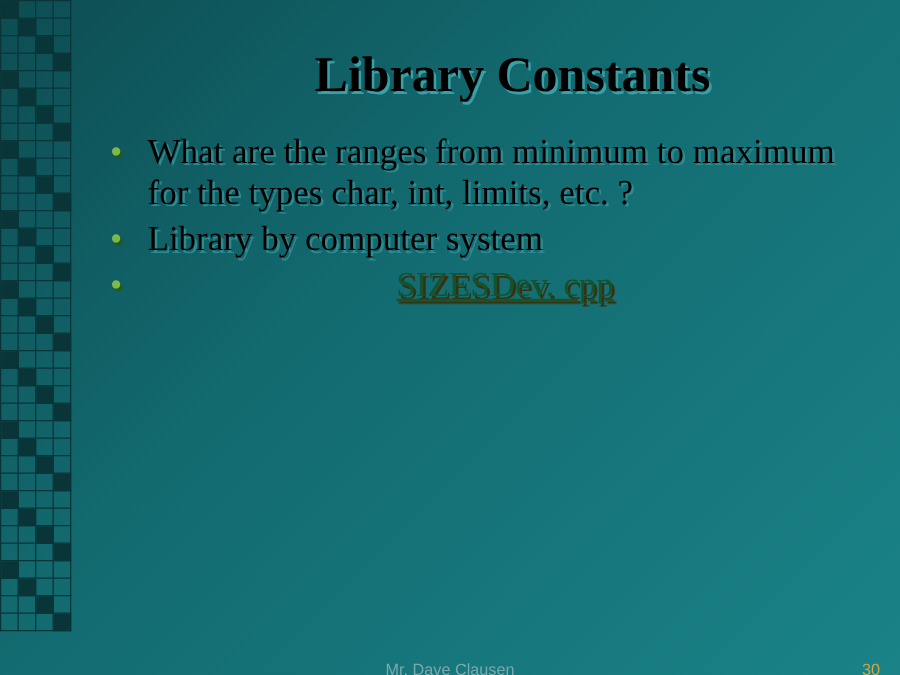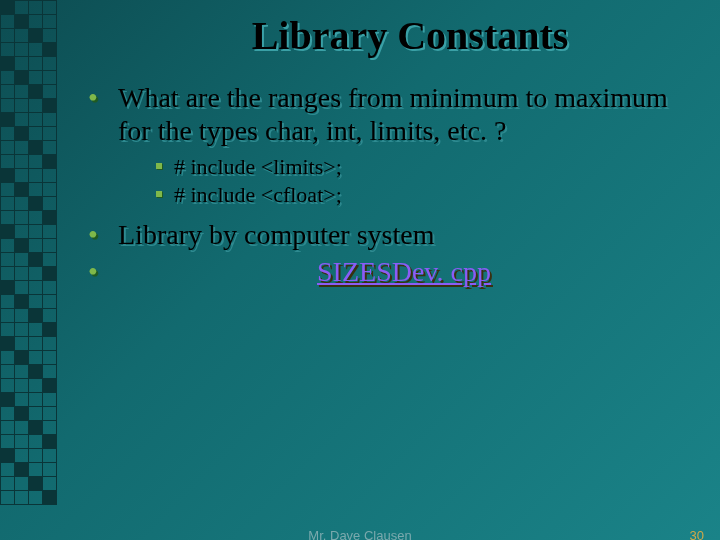--- a/index.html
+++ b/index.html
@@ -18,21 +18,21 @@
   }
   .grid-deco table { border-collapse: collapse; }
   .grid-deco td {
     border: 1px solid #0a3538;
     width: 14px; height: 14px;
   }
   .grid-deco .fill { background: #0a3538; }
   .slide {
     position: absolute;
     left: 0; top: 0; right: 0; bottom: 0;
-    padding: 12px 30px 0 70px;
+    padding: 36px 30px 0 70px;
   }
   .title {
     text-align: center;
     font-size: 40px;
     color: #000;
     text-shadow: 2px 2px 0 #3aa0a6;
     margin-bottom: 22px;
     padding-left: 60px;
   }
   ul.top { list-style: none; }
@@ -67,21 +67,21 @@
     position: absolute;
     left: 4px;
     top: 10px;
     width: 6px;
     height: 6px;
     background: #7fb84a;
     box-shadow: 1px 1px 0 #1f5a22;
   }
   .center-line { text-align: center; padding-left: 0; }
   .link {
-    color: #8b5cf6;
+    color: #14532d;
     text-decoration: underline;
     text-shadow: 2px 2px 0 #3a3010;
   }
   .footer {
     position: absolute;
     bottom: 12px;
     left: 0; right: 0;
     font-family: Arial, sans-serif;
     font-size: 13px;
   }
@@ -322,24 +322,20 @@
   </tbody>
     </table>
 </div>
 
 <div class="slide">
   <h1 class="title">Library Constants</h1>
 
   <ul class="top">
     <li>
       <span>What are the ranges from minimum to maximum for the types char, int, limits, etc. ?</span>
-      <ul class="sub">
-        <li># include &lt;limits&gt;;</li>
-        <li># include &lt;cfloat&gt;;</li>
-      </ul>
     </li>
     <li>Library by computer system</li>
     <li>
       <div class="center-line">
         <span class="link">SIZESDev. cpp</span>
       </div>
     </li>
   </ul>
 </div>
 

